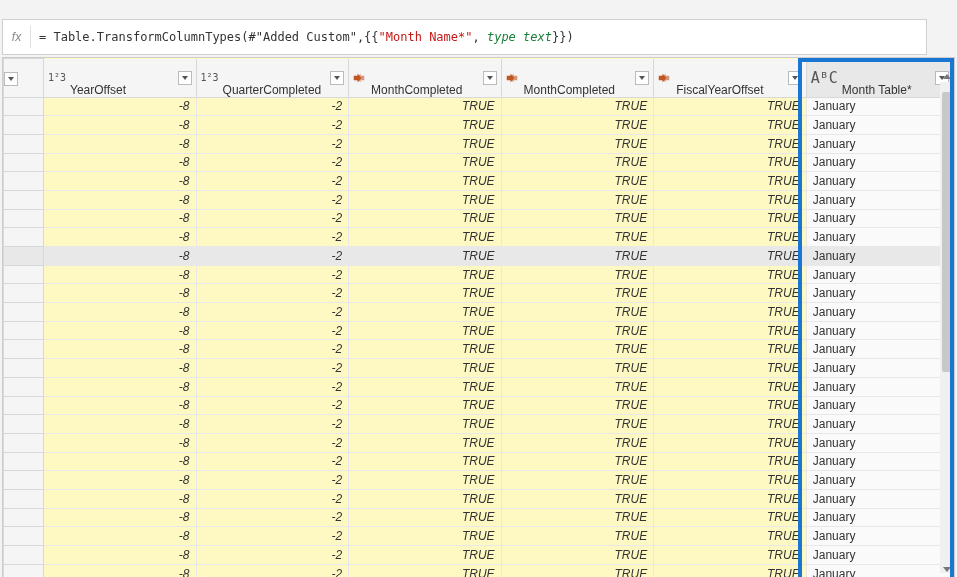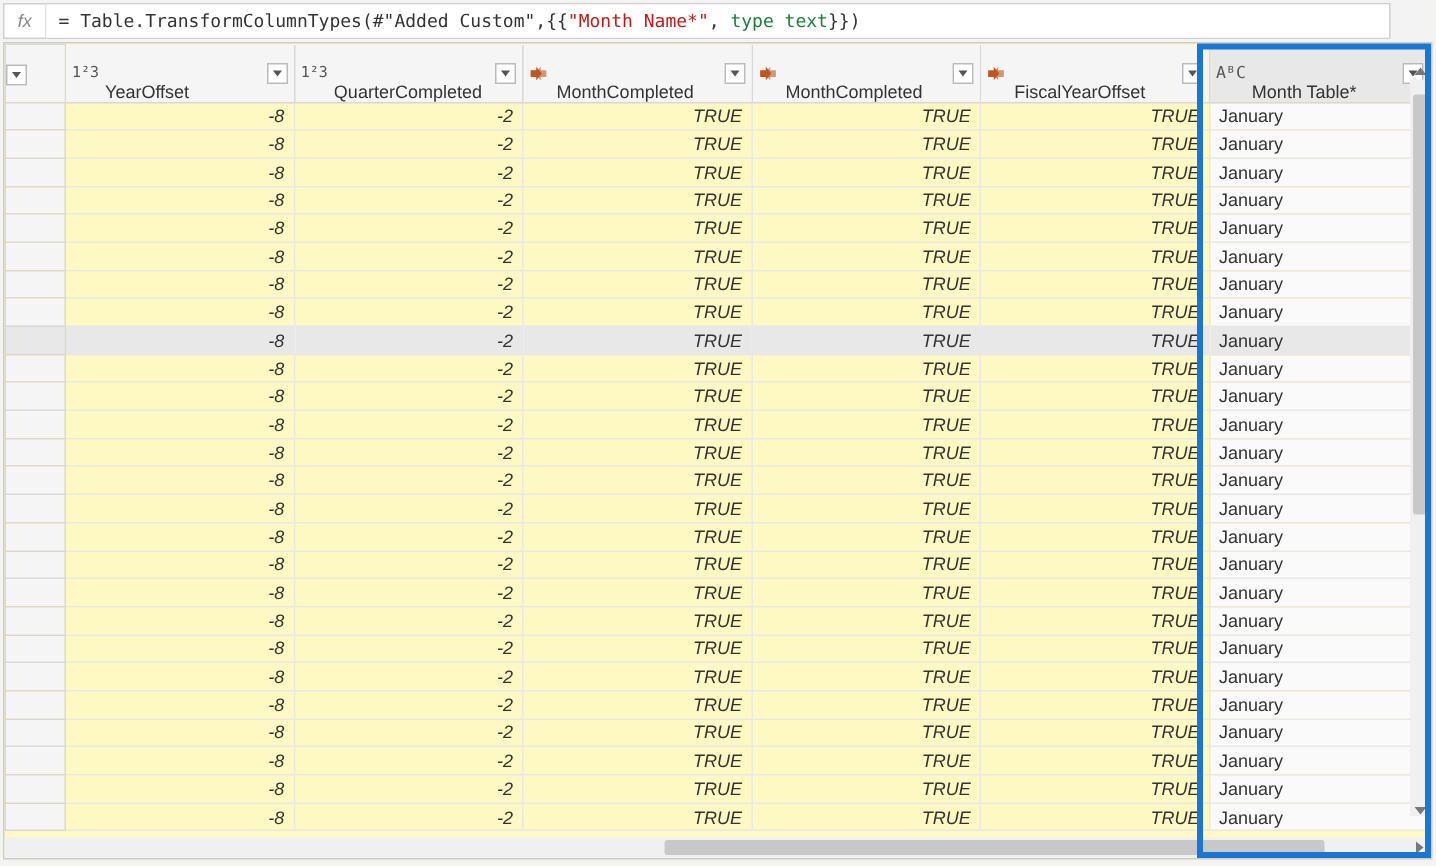--- a/index.html
+++ b/index.html
@@ -9,44 +9,44 @@
     background: #f3f3f3; 
     width: 957px; 
     height: 577px; 
     overflow: hidden;
     position: relative;
     color: #333;
   }
   .formula-bar {
     display: flex;
     align-items: center;
-    height: 24px;
+    height: 36px;
     background: #fff;
     border: 1px solid #d0d0d0;
-    margin: 2px 30px 2px 2px;
+    margin: 19px 30px 2px 2px;
   }
   .fx-label {
     width: 28px;
     text-align: center;
     color: #888;
     font-style: italic;
     border-right: 1px solid #e0e0e0;
     padding: 4px 0;
     font-size: 12px;
   }
   .formula-input {
     flex: 1;
     border: none;
     padding: 4px 8px;
     font-family: Consolas, monospace;
     font-size: 12px;
     outline: none;
     background: #fff;
   }
-  .formula-input .kw-type { color: #1a7f37; }
+  .formula-input .kw-type { color: #1a7f37; font-style: italic; }
   .formula-input .kw-str  { color: #c41a16; }
   .formula-input .kw-func { color: #333; }
 
   .main {
     display: flex;
     height: 545px;
   }
   .grid-wrap {
     flex: 1;
     background: #fef9c3;
@@ -86,21 +86,21 @@
   .type-icon {
     font-size: 10px;
     color: #666;
     margin-right: 4px;
     min-width: 14px;
     display: inline-flex;
     align-items: center;
   }
   .type-icon-num { color: #555; font-family: Consolas, monospace;}
   .type-icon-bool svg { width: 12px; height: 12px; }
-  .type-icon-text { color: #555; font-family: Consolas, monospace; font-size:11px;}
+  .type-icon-text { color: #555; font-family: Consolas, monospace; font-size:15px;}
   .col-name { flex: 1; white-space: nowrap; overflow: hidden; text-overflow: ellipsis; margin-top: 24px; }
   .dropdown-btn {
     width: 14px;
     height: 14px;
     border: 1px solid #bbb;
     background: #fff;
     display: inline-flex;
     align-items: center;
     justify-content: center;
     cursor: pointer;

